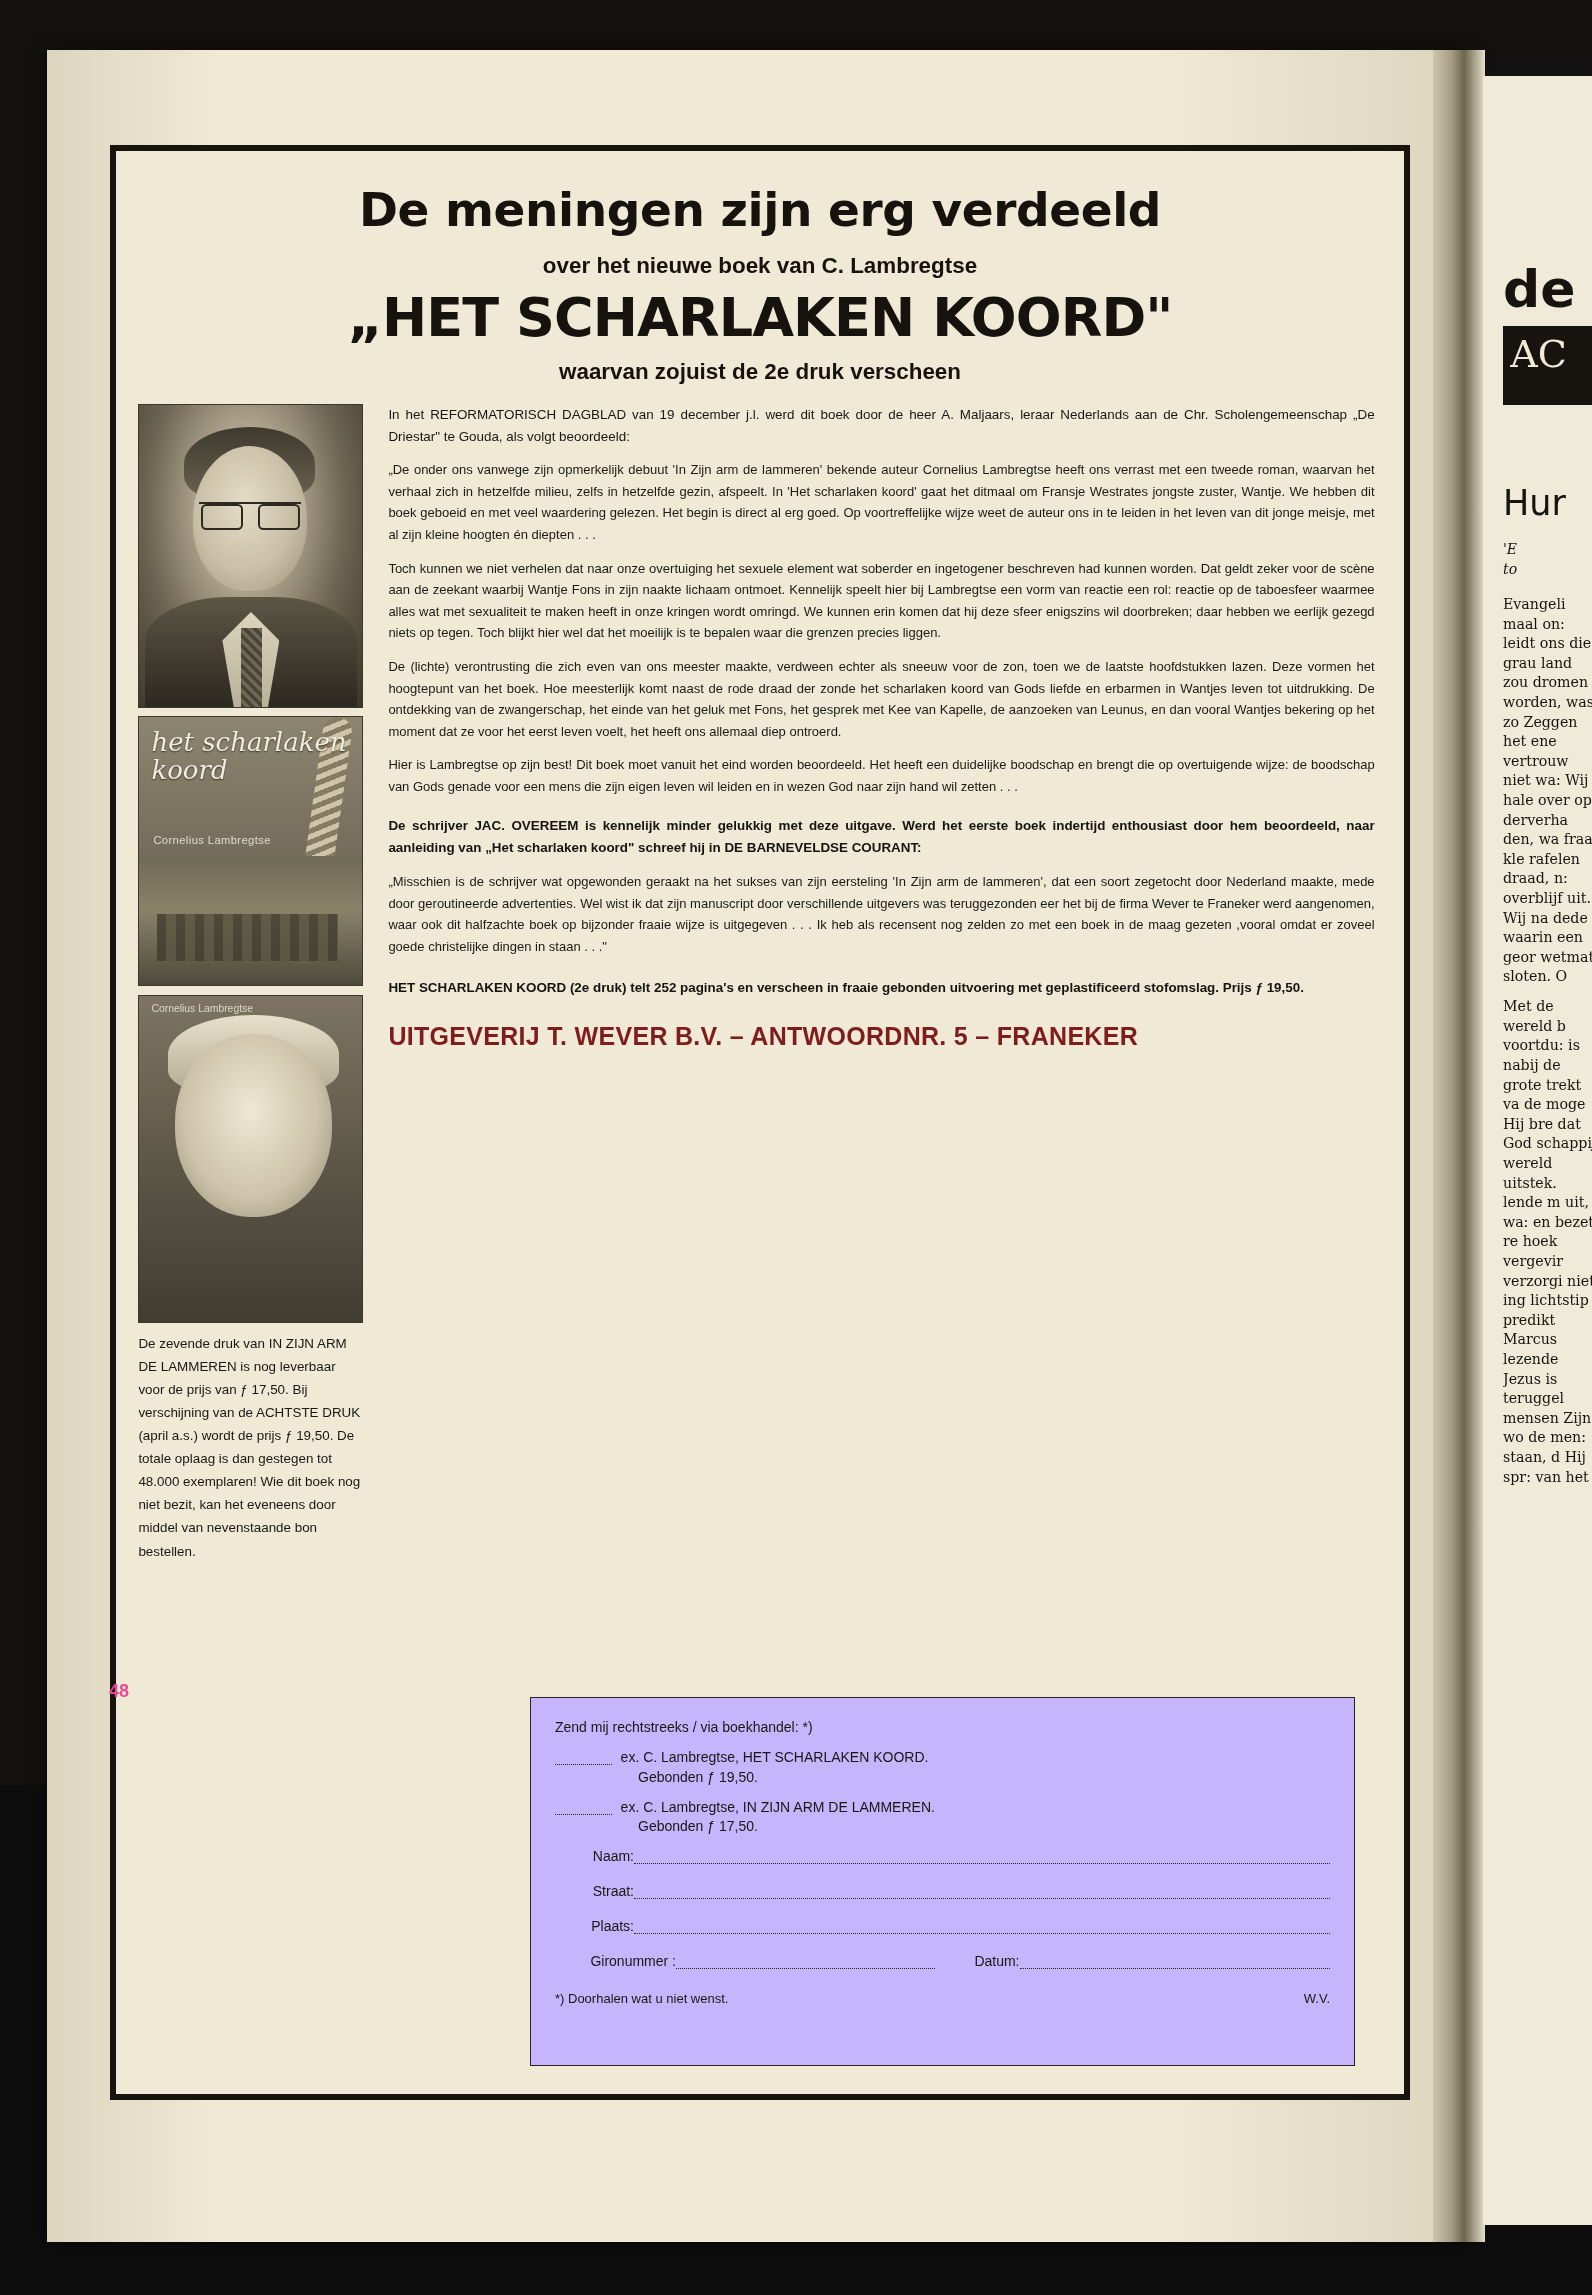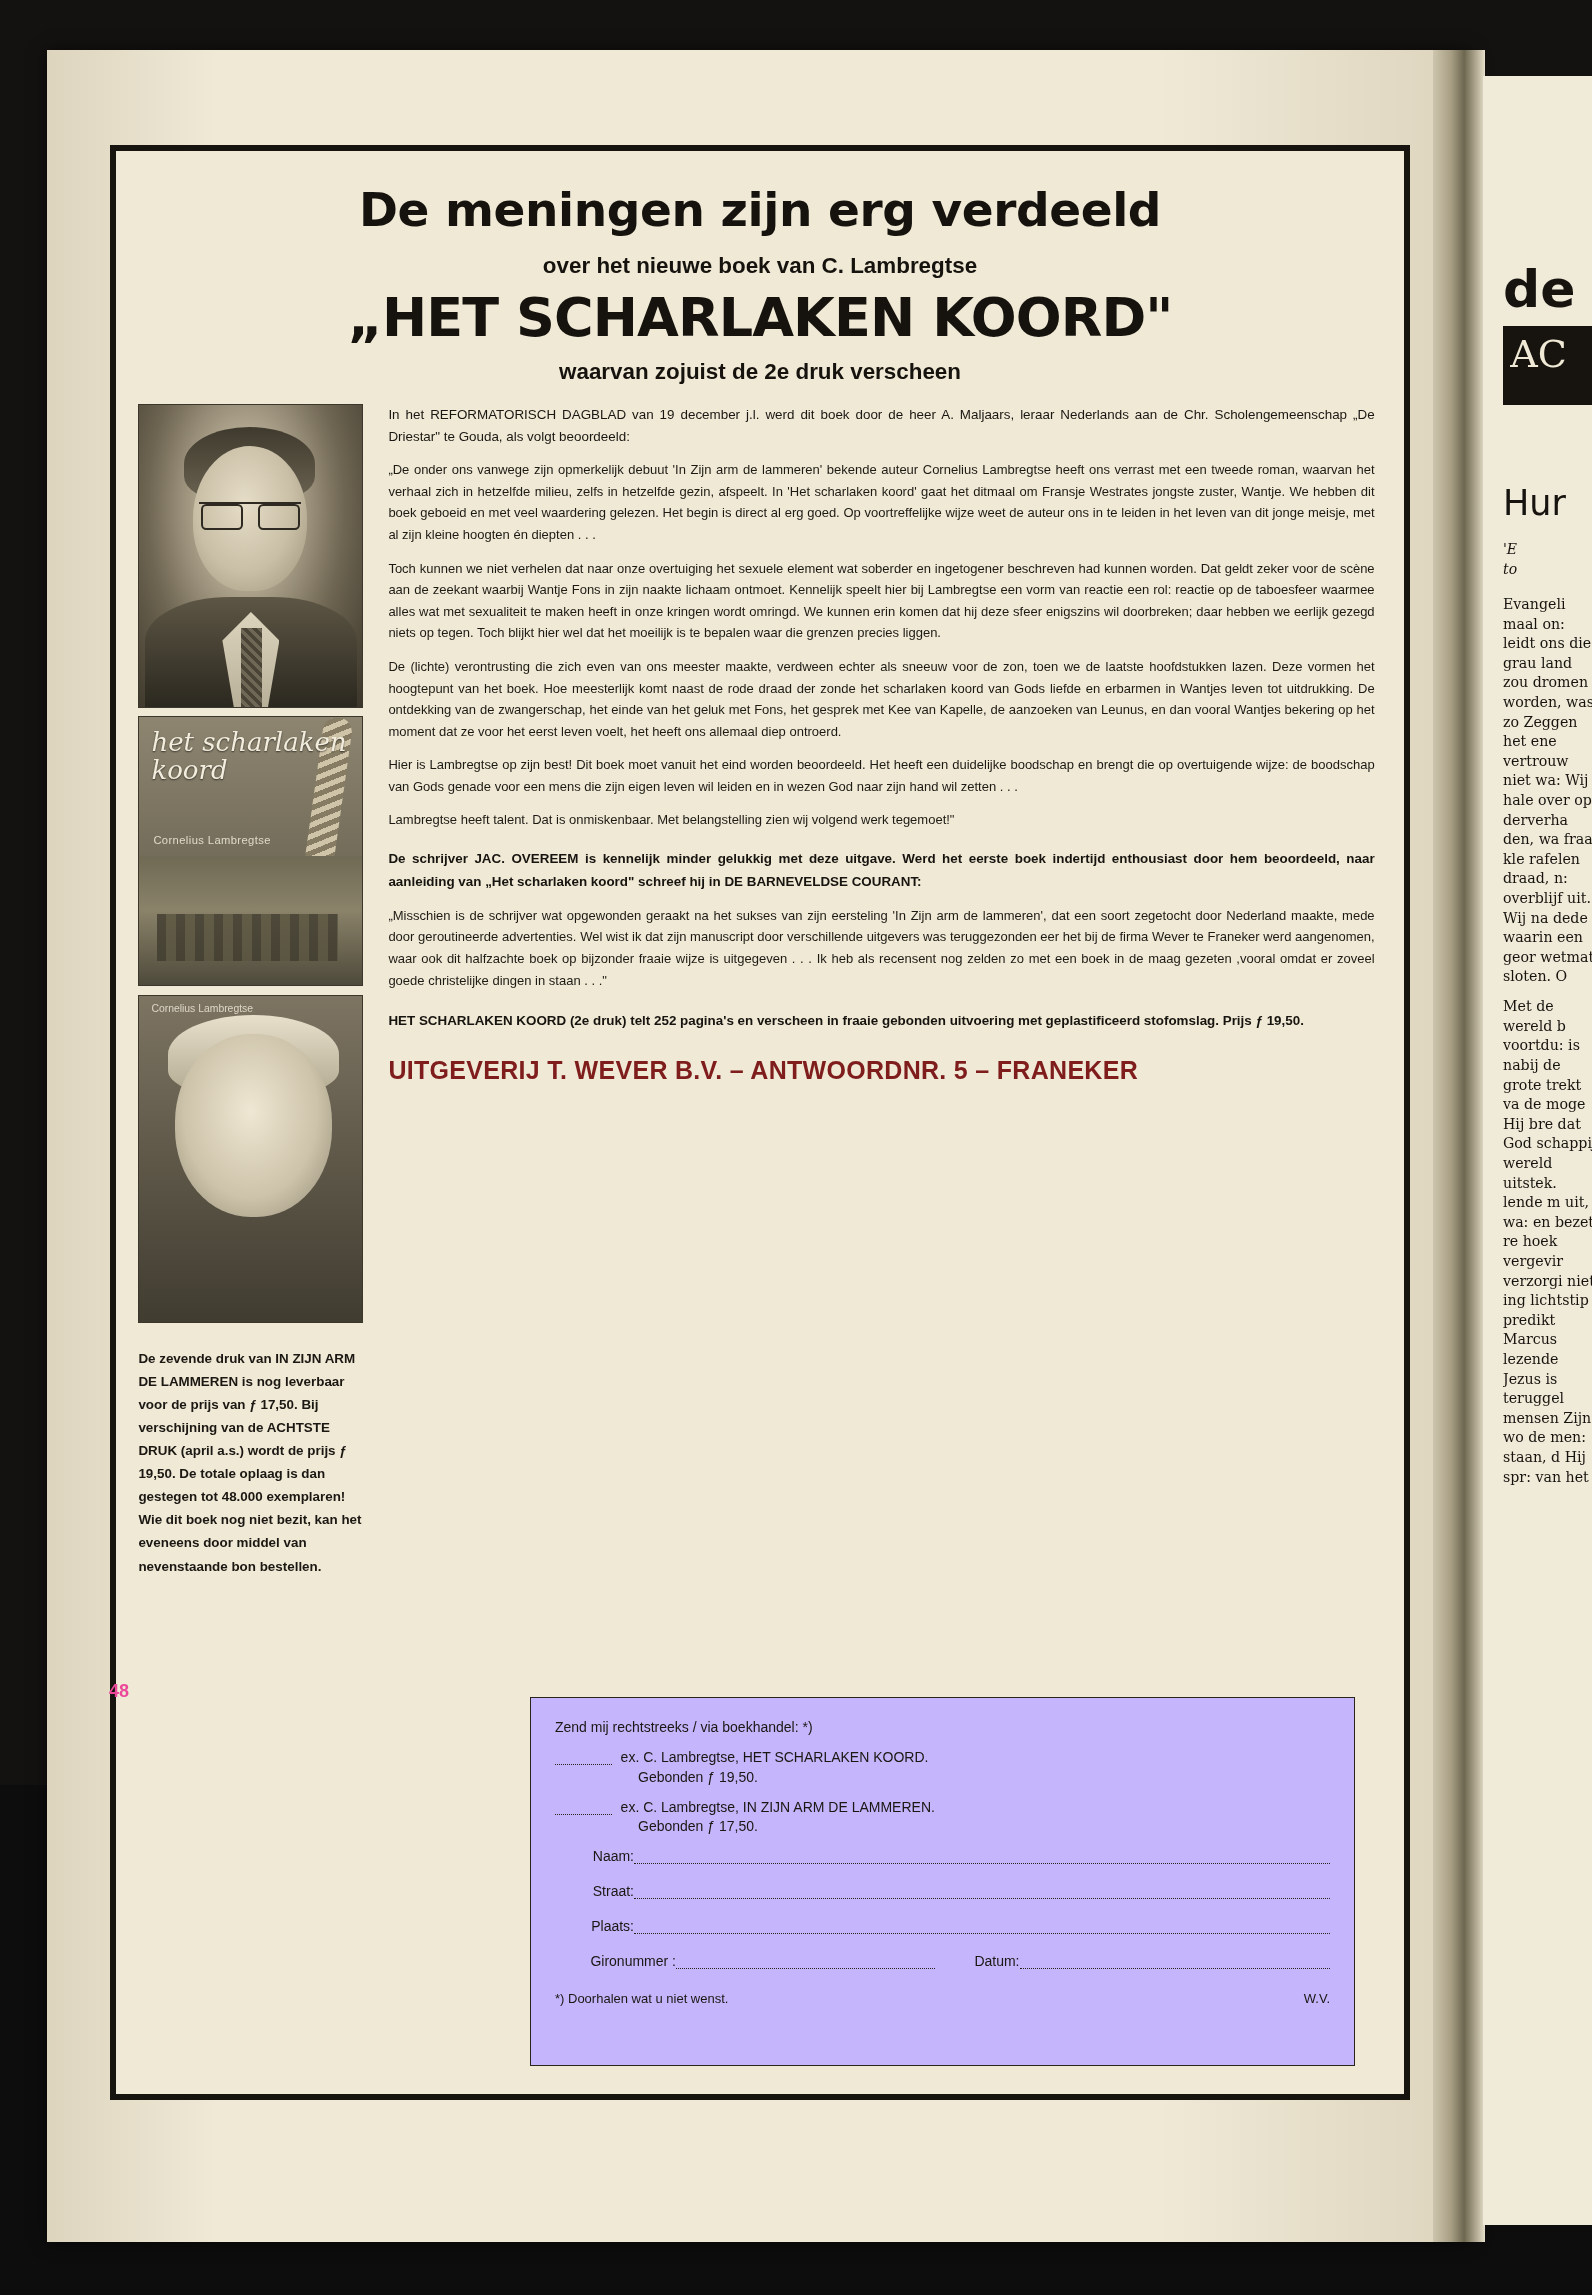--- a/index.html
+++ b/index.html
@@ -292,23 +292,23 @@
     left: 12px;
     bottom: 8.6px;
     font-family: "DejaVu Serif", serif;
     font-size: 21.6px;
     line-height: 1.12;
     letter-spacing: 0.9px;
   }
   
   .promo-text {
     width: 226px;
-    margin-top: 24px;
+    margin-top: 9px;
     font-size: 13.4px;
-    font-weight: bold;
+    font-weight: normal;
     line-height: 1.72;
     color: #1b1712;
   }
   
   .lead {
     font-size: 13.4px;
     line-height: 1.62;
     color: #1a1712;
     text-align: justify;
     margin-bottom: 12px;
@@ -493,21 +493,20 @@
           <div class="promo-text">De zevende druk van IN ZIJN ARM DE LAMMEREN is nog leverbaar voor de prijs van ƒ 17,50. Bij verschijning van de ACHTSTE DRUK (april a.s.) wordt de prijs ƒ 19,50. De totale oplaag is dan gestegen tot 48.000 exemplaren! Wie dit boek nog niet bezit, kan het eveneens door middel van nevenstaande bon bestellen.</div>
         </div>
 
         <div class="col-right">
           <div class="lead">In het REFORMATORISCH DAGBLAD van 19 december j.l. werd dit boek door de heer A. Maljaars, leraar Nederlands aan de Chr. Scholengemeenschap „De Driestar" te Gouda, als volgt beoordeeld:</div>
 
           <div class="quote">„De onder ons vanwege zijn opmerkelijk debuut 'In Zijn arm de lammeren' bekende auteur Cornelius Lambregtse heeft ons verrast met een tweede roman, waarvan het verhaal zich in hetzelfde milieu, zelfs in hetzelfde gezin, afspeelt. In 'Het scharlaken koord' gaat het ditmaal om Fransje Westrates jongste zuster, Wantje. We hebben dit boek geboeid en met veel waardering gelezen. Het begin is direct al erg goed. Op voortreffelijke wijze weet de auteur ons in te leiden in het leven van dit jonge meisje, met al zijn kleine hoogten én diepten . . .</div>
           <div class="quote">Toch kunnen we niet verhelen dat naar onze overtuiging het sexuele element wat soberder en ingetogener beschreven had kunnen worden. Dat geldt zeker voor de scène aan de zeekant waarbij Wantje Fons in zijn naakte lichaam ontmoet. Kennelijk speelt hier bij Lambregtse een vorm van reactie een rol: reactie op de taboesfeer waarmee alles wat met sexualiteit te maken heeft in onze kringen wordt omringd. We kunnen erin komen dat hij deze sfeer enigszins wil doorbreken; daar hebben we eerlijk gezegd niets op tegen. Toch blijkt hier wel dat het moeilijk is te bepalen waar die grenzen precies liggen.</div>
           <div class="quote">De (lichte) verontrusting die zich even van ons meester maakte, verdween echter als sneeuw voor de zon, toen we de laatste hoofdstukken lazen. Deze vormen het hoogtepunt van het boek. Hoe meesterlijk komt naast de rode draad der zonde het scharlaken koord van Gods liefde en erbarmen in Wantjes leven tot uitdrukking. De ontdekking van de zwangerschap, het einde van het geluk met Fons, het gesprek met Kee van Kapelle, de aanzoeken van Leunus, en dan vooral Wantjes bekering op het moment dat ze voor het eerst leven voelt, het heeft ons allemaal diep ontroerd.</div>
           <div class="quote">Hier is Lambregtse op zijn best! Dit boek moet vanuit het eind worden beoordeeld. Het heeft een duidelijke boodschap en brengt die op overtuigende wijze: de boodschap van Gods genade voor een mens die zijn eigen leven wil leiden en in wezen God naar zijn hand wil zetten . . .</div>
-          <div class="quote">Lambregtse heeft talent. Dat is onmiskenbaar. Met belangstelling zien wij volgend werk tegemoet!"</div>
 
           <div class="bold-block">De schrijver JAC. OVEREEM is kennelijk minder gelukkig met deze uitgave. Werd het eerste boek indertijd enthousiast door hem beoordeeld, naar aanleiding van „Het scharlaken koord" schreef hij in DE BARNEVELDSE COURANT:</div>
           <div class="quote">„Misschien is de schrijver wat opgewonden geraakt na het sukses van zijn eersteling 'In Zijn arm de lammeren', dat een soort zegetocht door Nederland maakte, mede door geroutineerde advertenties. Wel wist ik dat zijn manuscript door verschillende uitgevers was teruggezonden eer het bij de firma Wever te Franeker werd aangenomen, waar ook dit halfzachte boek op bijzonder fraaie wijze is uitgegeven . . .   Ik heb als recensent nog zelden zo met een boek in de maag gezeten ,vooral omdat er zoveel goede christelijke dingen in staan . . ."</div>
 
           <div class="note-block">HET SCHARLAKEN KOORD (2e druk) telt 252 pagina's en verscheen in fraaie gebonden uitvoering met geplastificeerd stofomslag. Prijs ƒ 19,50.</div>
 
           <div class="publisher-line">UITGEVERIJ T. WEVER B.V. – ANTWOORDNR.  5  –  FRANEKER</div>
         </div>
       </div>
 

